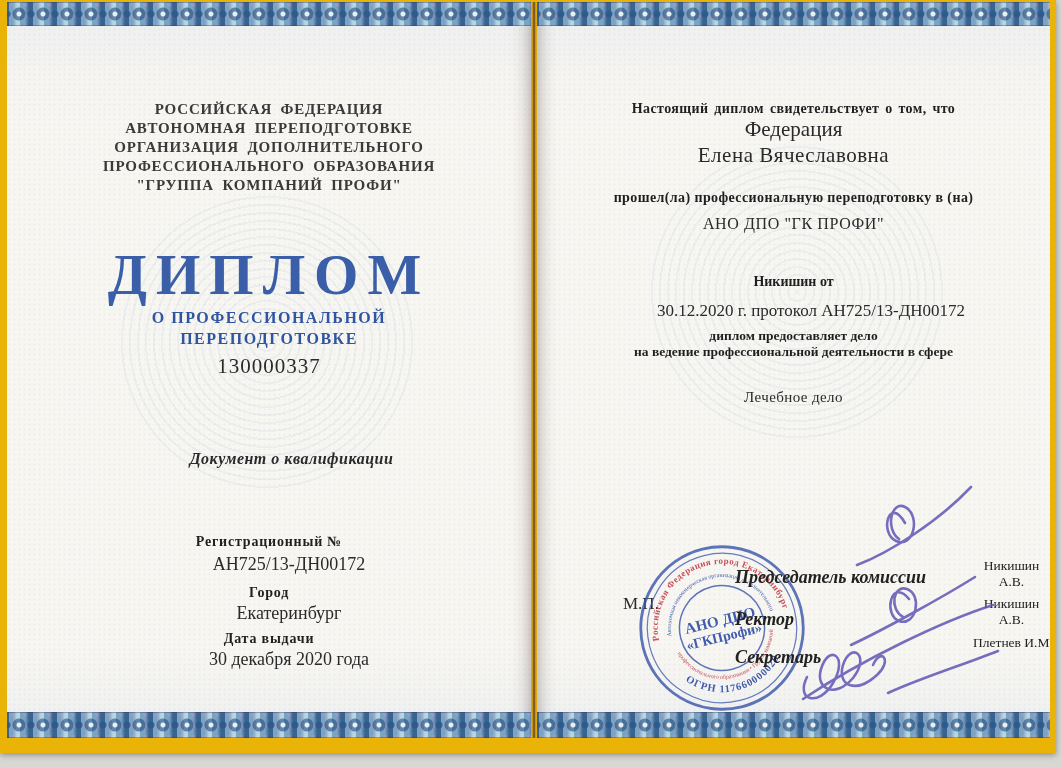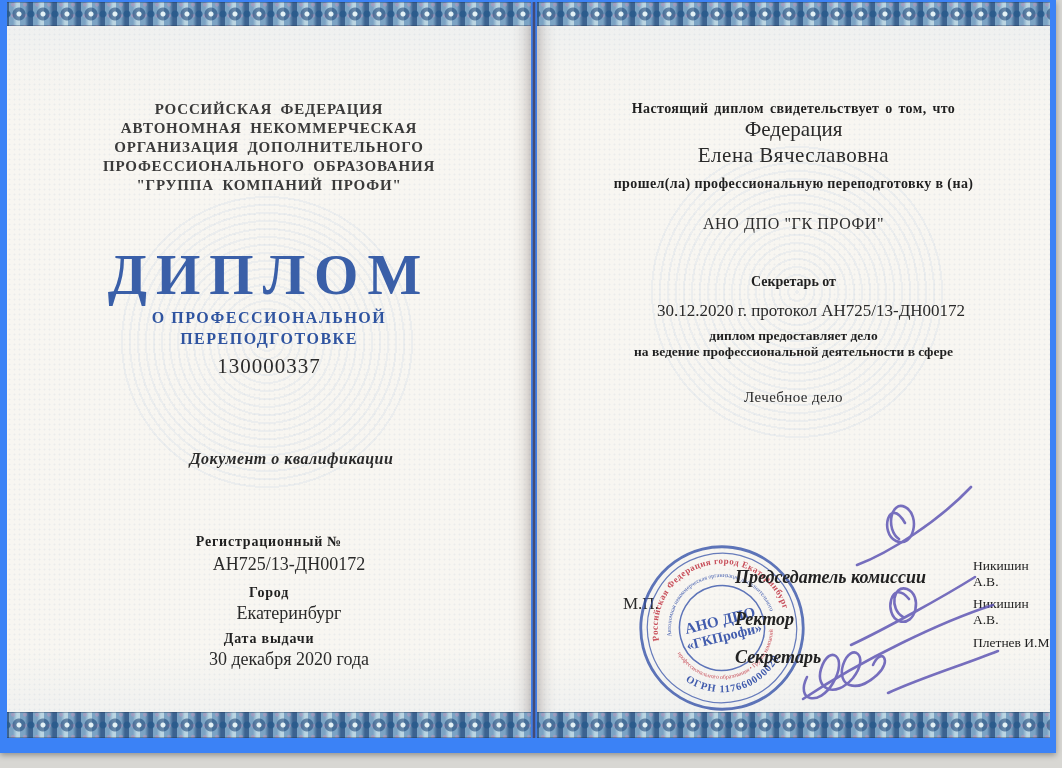--- a/index.html
+++ b/index.html
@@ -3,21 +3,21 @@
 <meta charset="utf-8">
 <style>
   html,body{margin:0;padding:0;}
   body{
     width:1062px;height:768px;overflow:hidden;position:relative;
     background:#d8d7d3;
     font-family:"Liberation Serif","DejaVu Serif",serif;
   }
   .book{
     position:absolute;left:0;top:0;width:1056px;height:753px;
-    background:#3b82f6;
+    background:#eab308;
     box-sizing:border-box;
     padding:2px 6px 15px 7px;
     display:flex;
     box-shadow:0 2px 6px rgba(0,0,0,0.35);
   }
   .page{
     position:relative;height:100%;
     background-color:#f8f6f1;
     background-image:
       radial-gradient(rgba(120,150,195,0.10) 0.8px, rgba(0,0,0,0) 1.2px),
@@ -63,48 +63,48 @@
   .qual{top:448px;font-size:16px;font-style:italic;font-weight:bold;color:#2a2a2a;letter-spacing:0.5px;margin-left:45px;}
   .lbl{font-size:14px;font-weight:bold;color:#1f1f1f;letter-spacing:0.8px;}
   .val{font-size:18px;color:#2a2a2a;margin-left:40px;}
   .reg-l{top:532px;} .reg-v{top:552px;}
   .city-l{top:583px;} .city-v{top:601px;}
   .date-l{top:629px;} .date-v{top:647px;}
   
   .intro{top:99px;font-size:14px;font-weight:bold;color:#1f1f1f;letter-spacing:0.4px;word-spacing:2px;}
   .surname{top:115px;font-size:21px;color:#2a2a2a;}
   .fullname{top:141px;font-size:21px;color:#2a2a2a;letter-spacing:0.5px;}
-  .training{top:174px;font-size:14px;font-weight:bold;color:#1f1f1f;letter-spacing:0.4px;}
+  .training{top:188px;font-size:14px;font-weight:bold;color:#1f1f1f;letter-spacing:0.4px;}
   .orgname{top:213px;font-size:16px;color:#2a2a2a;letter-spacing:0.6px;}
   .decision-l{top:272px;font-size:14px;font-weight:bold;color:#1f1f1f;}
   .decision-v{top:299px;font-size:17px;color:#2a2a2a;padding-left:35px;}
   .rights1{top:326px;font-size:13.5px;font-weight:bold;color:#1f1f1f;}
   .rights2{top:342px;font-size:13.5px;font-weight:bold;color:#1f1f1f;}
   .field{top:387px;font-size:15px;color:#2a2a2a;letter-spacing:0.4px;}
   .mp{position:absolute;left:86px;top:592px;font-size:17px;color:#2a2a2a;text-align:left;}
   .role{position:absolute;left:198px;text-align:left;font-size:18px;font-style:italic;font-weight:bold;color:#222;}
   .role1{top:565px;} .role2{top:607px;} .role3{top:645px;}
-  .sig-name{position:absolute;left:436px;text-align:left;font-size:13.5px;color:#222;}
+  .sig-name{position:absolute;left:436px;text-align:center;font-size:13.5px;color:#222;}
   .name1{top:556px;} .name2{top:594px;} .name3{top:633px;}
   .stamp{position:absolute;left:100px;top:541px;width:170px;height:170px;transform:rotate(-14deg);opacity:0.92;}
   .signatures{position:absolute;left:256px;top:479px;width:215px;height:228px;}
 </style>
 </head>
 <body>
 
 <div class="book">
 
   <div class="page page-left">
     <div class="band band-top"></div>
     <div class="band band-bottom"></div>
     <div class="rosette" style="left:110px;top:190px;width:300px;height:300px;"></div>
 
     <div class="abs org-block">
       <div>РОССИЙСКАЯ ФЕДЕРАЦИЯ</div>
-      <div>АВТОНОМНАЯ НЕКОММЕРЧЕСКАЯ</div>
+      <div>АВТОНОМНАЯ ПЕРЕПОДГОТОВКЕ</div>
       <div>ОРГАНИЗАЦИЯ ДОПОЛНИТЕЛЬНОГО</div>
       <div>ПРОФЕССИОНАЛЬНОГО ОБРАЗОВАНИЯ</div>
       <div>"ГРУППА КОМПАНИЙ ПРОФИ"</div>
     </div>
 
     <div class="abs title">ДИПЛОМ</div>
     <div class="abs subtitle sub1">О ПРОФЕССИОНАЛЬНОЙ</div>
     <div class="abs subtitle sub2">ПЕРЕПОДГОТОВКЕ</div>
     <div class="abs dnumber">130000337</div>
 
@@ -124,21 +124,21 @@
     <div class="band band-top"></div>
     <div class="band band-bottom"></div>
     <div class="rosette" style="left:110px;top:140px;width:300px;height:300px;"></div>
 
     <div class="abs intro">Настоящий диплом свидетельствует о том, что</div>
     <div class="abs surname">Федерация</div>
     <div class="abs fullname">Елена Вячеславовна</div>
     <div class="abs training">прошел(ла) профессиональную переподготовку в (на)</div>
     <div class="abs orgname">АНО ДПО "ГК ПРОФИ"</div>
 
-    <div class="abs decision-l">Секретарь от</div>
+    <div class="abs decision-l">Никишин от</div>
     <div class="abs decision-v">30.12.2020 г. протокол АН725/13-ДН00172</div>
     <div class="abs rights1">диплом предоставляет дело</div>
     <div class="abs field">Лечебное дело</div>
     <div class="abs rights2">на ведение профессиональной деятельности в сфере</div>
 
     <div class="mp">М.П.</div>
 
     <svg class="stamp" viewBox="0 0 180 180">
       <defs>
         <path id="arcTopOuter" d="M 22 90 A 68 68 0 1 1 158 90"></path>

